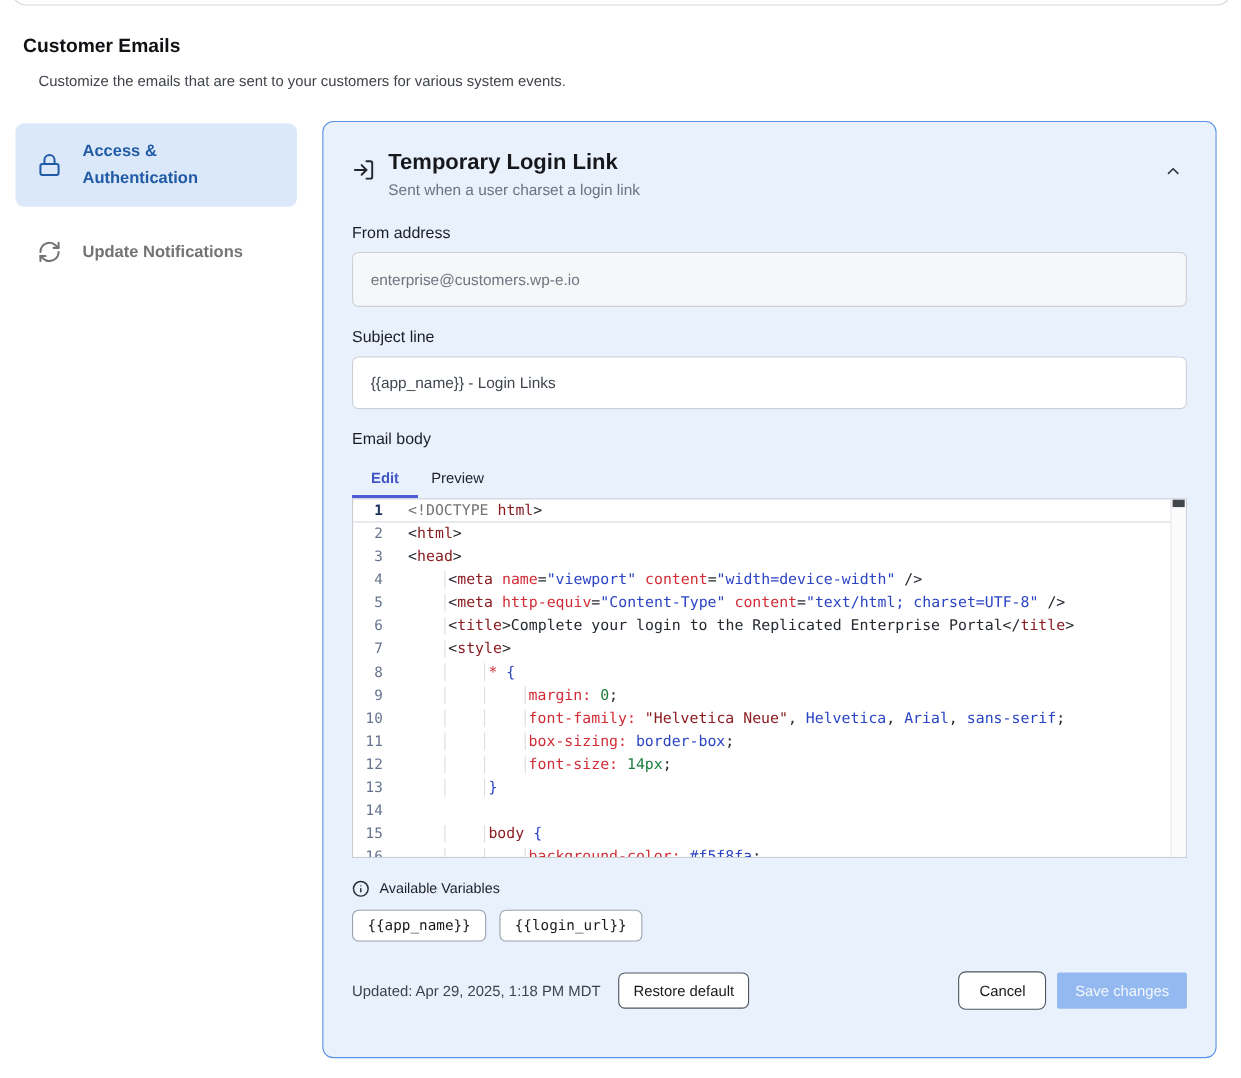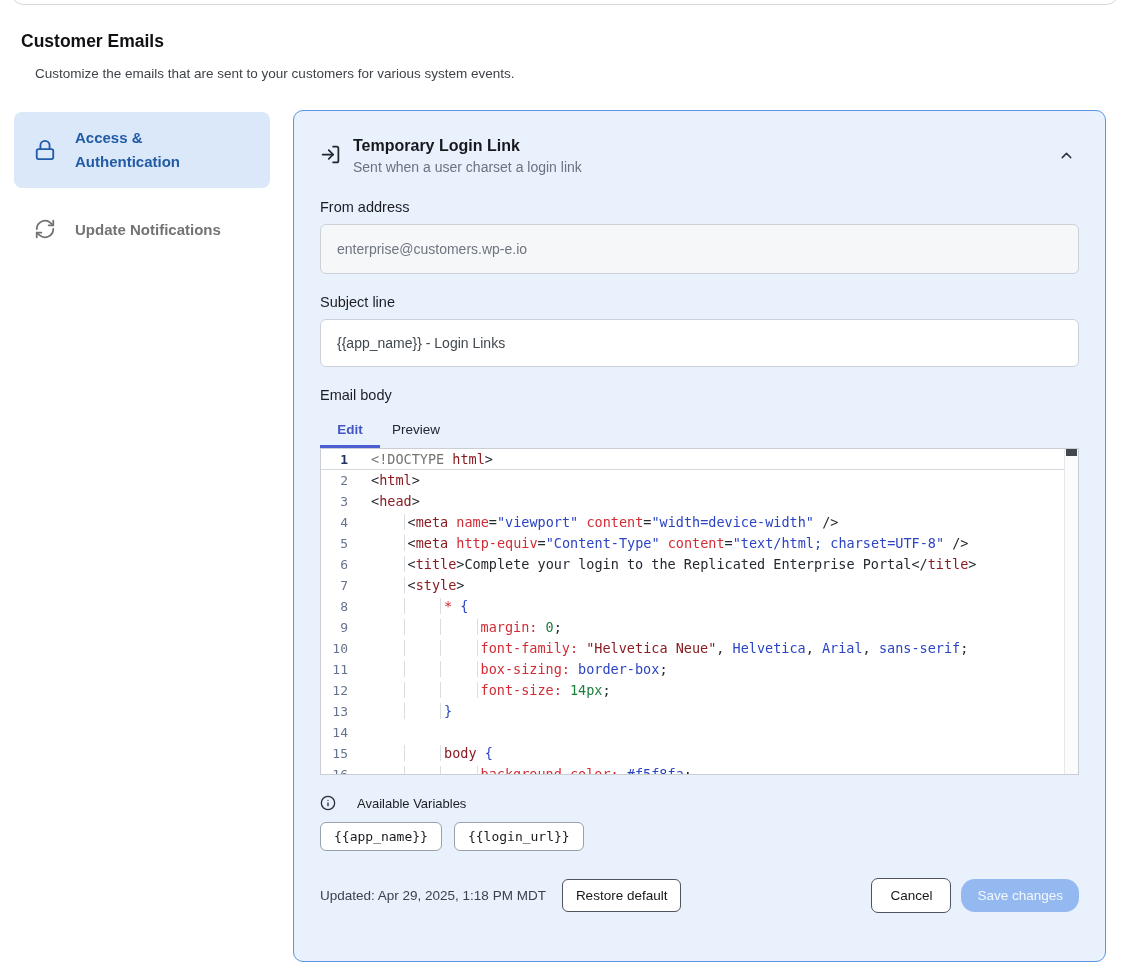--- a/index.html
+++ b/index.html
@@ -31,21 +31,21 @@
   
   .card {
     position:absolute; left:293px; top:110px; width:813px; height:852px;
     background:#e9f1fd; border:1.5px solid #5b93e4; border-radius:10px;
     padding:26px 26px 24px 26px;
   }
   .card-head { display:flex; align-items:flex-start; gap:12px; margin-bottom:24px; }
   .head-icon { width:21px; height:21px; margin-top:7px; color:#23262b; }
   .head-icon svg { width:21px; height:21px; display:block; }
   .head-text { flex:1; }
-  .card-title { font-size:16px; font-weight:700; color:#17181c; margin-bottom:4px; }
+  .card-title { font-size:20px; font-weight:700; color:#17181c; margin-bottom:4px; }
   .card-subtitle { font-size:14px; color:#6b7280; }
   .collapse-btn { background:none; border:none; cursor:pointer; padding:4px; margin-top:6px; color:#31353b; }
   .collapse-btn svg { width:17px; height:17px; display:block; }
 
   .field-label { font-size:14.5px; color:#1c1e23; margin-bottom:9px; }
   .tfield {
     width:100%; height:50px; border:1px solid #ccd1d8; border-radius:6px;
     font-family:"Liberation Sans", sans-serif; font-size:14px; padding:0 16px; outline:none;
   }
   .tfield.muted { background:#f6f7f9; color:#6e7580; }
@@ -86,40 +86,40 @@
   .tok-num { color:#1b7e3c; }
   .tok-br  { color:#2b44c4; }
   .tok-ind { border-right:1px solid #dadde2; margin-right:3px; }
   .cm-scrollbar {
     position:absolute; top:0; right:0; bottom:0; width:14px;
     border-left:1px solid #e4e7eb; background:#fbfbfc;
   }
   .cm-thumb { position:absolute; left:1px; right:1px; top:0; height:7px; background:#42474e; cursor:pointer; }
 
   
-  .vars-row { display:flex; align-items:center; gap:21px; margin-top:20px; color:#1b1e22; }
+  .vars-row { display:flex; gap:9px; margin-top:20px; color:#1b1e22; }
   .vars-row svg { width:16px; height:16px; display:block; color:#2b2f36; }
   .vars-label { font-size:13px; font-weight:500; }
   .chips { display:flex; gap:12px; margin-top:11px; }
   .chip {
     background:#ffffff; border:1px solid #9aa2ac; border-radius:6px; cursor:pointer;
     font-family:"DejaVu Sans Mono", monospace; font-size:13px; color:#17191d; padding:6px 13px;
   }
 
   
   .foot { display:flex; align-items:center; margin-top:27px; }
   .updated { font-size:13.5px; color:#3c434d; }
   .btn {
     font-family:"Liberation Sans", sans-serif; font-size:13.5px; cursor:pointer;
     border-radius:6px; background:#ffffff; border:1px solid #4e545c; color:#15171a;
   }
   .btn.restore { margin-left:16px; padding:8px 13px; }
   .btn.cancel { margin-left:auto; padding:9px 18px; border-radius:7px;text-align:center; }
   .btn.save {
-    margin-left:10px; padding:9px 16px; border:none; background:#93b9f0; color:#f4f7fd; border-radius:14px;
+    margin-left:10px; padding:9px 16px; border:none; background:#93b9f0; color:#f4f7fd; border-radius:2px;
   }
 </style>
 </head>
 <body>
 
 <div class="prev-card-edge"></div>
 
 <h1 class="page-title">Customer Emails</h1>
 <div class="page-subtitle">Customize the emails that are sent to your customers for various system events.</div>
 

